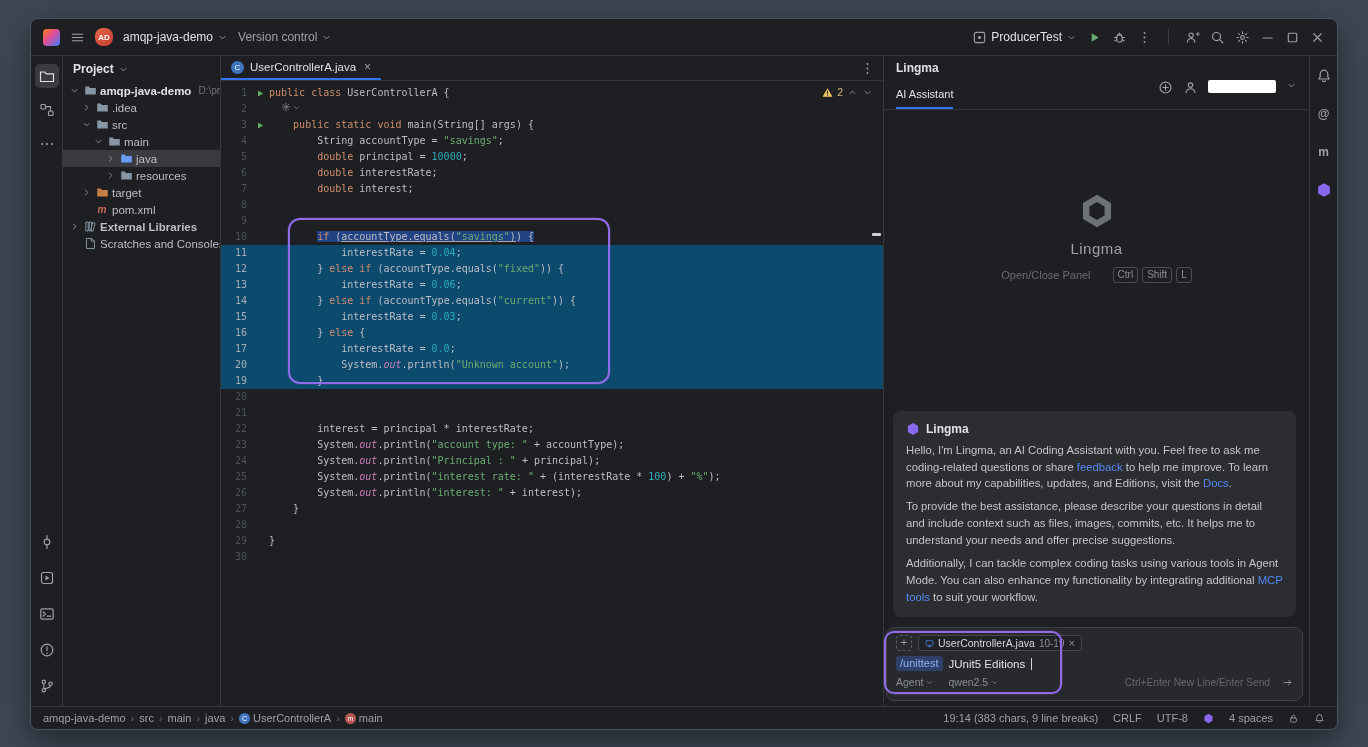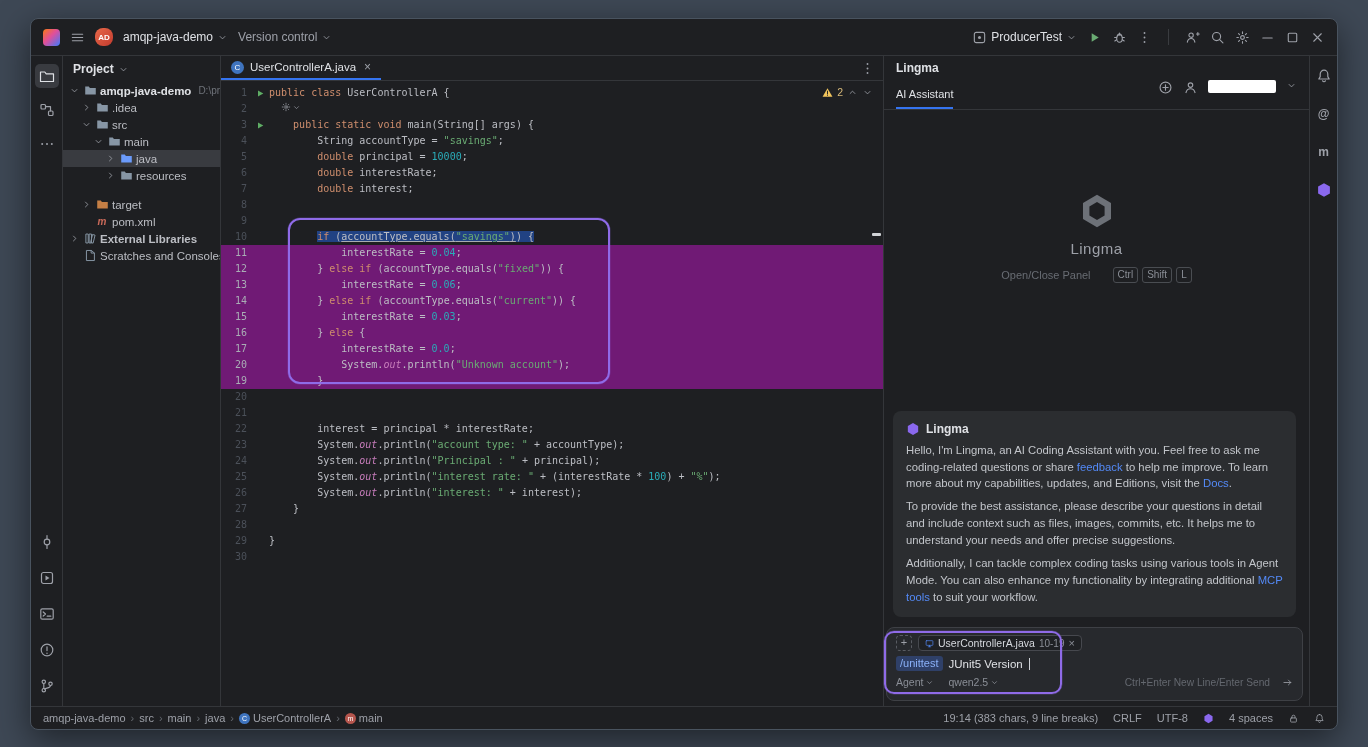--- a/index.html
+++ b/index.html
@@ -45,21 +45,21 @@
 .tlabel.b{font-weight:bold;color:#dfe1e5}
 .tpath{color:#6f737a;font-size:10px;margin-left:4px}
 
 .editor{flex:1;min-width:0;display:flex;flex-direction:column;position:relative}
 .tabbar{flex:0 0 25px;display:flex;align-items:center;border-bottom:1px solid #34363a;padding-right:8px}
 .tab{height:100%;display:flex;align-items:center;gap:6px;padding:0 10px;font-size:11.5px;border-bottom:2px solid #3574f0;color:#dfe1e5}
 .cls-ico{width:13px;height:13px;border-radius:50%;background:#3f74bf;color:#fff;font-size:8px;display:flex;align-items:center;justify-content:center}
 .tab-close{color:#9da0a8;font-size:12px;margin-left:2px}
 .code{flex:1;position:relative;padding-top:4px;font-family:"DejaVu Sans Mono","Liberation Mono",monospace;font-size:10px;overflow:hidden}
 .cl{display:flex;height:16px;line-height:16px;color:#bcbec4}
-.cl.sel{background:#701a75}
+.cl.sel{background:#0c4a6e}
 .selpart{background:#214283}
 .ln{flex:0 0 30px;text-align:right;color:#4b5059;padding-right:4px}
 .cl.sel .ln{color:#a9adb5}
 .gi{flex:0 0 18px;display:flex;align-items:center;justify-content:center}
 .gi svg{width:9px;height:9px}
 .ct{white-space:pre}
 .k{color:#cf8e6d}.s{color:#6aab73}.n{color:#2aacb8}.f{color:#c77dbb;font-style:italic}
 .u{text-decoration:underline;text-decoration-color:#a8abb2}
 .inspections{position:absolute;top:5px;right:10px;display:flex;align-items:center;gap:4px;font-family:"Liberation Sans",sans-serif;font-size:10.5px;color:#d5b778;z-index:3}
 .inspections .tb-icon svg{width:11px;height:11px}
@@ -354,21 +354,21 @@
                 <path d="M6.5 4.5L10 8l-3.5 3.5"></path>
               </svg>
             </span>
             <span class="ticon c-res">
               <svg viewBox="0 0 16 16">
                 <path d="M1.5 3.2h4.4l1.4 1.8h7.2v7.8H1.5z" fill="currentColor"></path>
               </svg>
             </span>
             <span class="tlabel">resources</span>
           </div>
-          <div class="trow" style="padding-left: 18px; margin-top: 12px;">
+          <div class="trow" style="padding-left: 18px;">
             <span class="tarrow">
               <svg viewBox="0 0 16 16" fill="none" stroke="currentColor" stroke-width="1.2" stroke-linecap="round" stroke-linejoin="round">
                 <path d="M6.5 4.5L10 8l-3.5 3.5"></path>
               </svg>
             </span>
             <span class="ticon c-exc">
               <svg viewBox="0 0 16 16">
                 <path d="M1.5 3.2h4.4l1.4 1.8h7.2v7.8H1.5z" fill="currentColor"></path>
               </svg>
             </span>
@@ -686,21 +686,21 @@
                   <path d="M5.8 13.8h4.4M8 11.3v2.5"></path>
                 </svg>
               </span>
             <span>UserControllerA.java</span>
             <span class="dim">10-19</span>
             <span class="chip-x">×</span>
           </span>
         </div>
         <div class="in-row">
           <span class="cmd">/unittest</span>
-          <span class="in-text">JUnit5 Version</span>
+          <span class="in-text">JUnit5 Editions</span>
           <span class="caret"></span>
         </div>
         <div class="in-row foot">
           <span class="sel-group">
             <span>Agent</span>
               <span class="tb-icon xs">
                 <svg viewBox="0 0 16 16" fill="none" stroke="currentColor" stroke-width="1.2" stroke-linecap="round" stroke-linejoin="round">
                   <path d="M4.5 6.5L8 10l3.5-3.5"></path>
                 </svg>
               </span>

